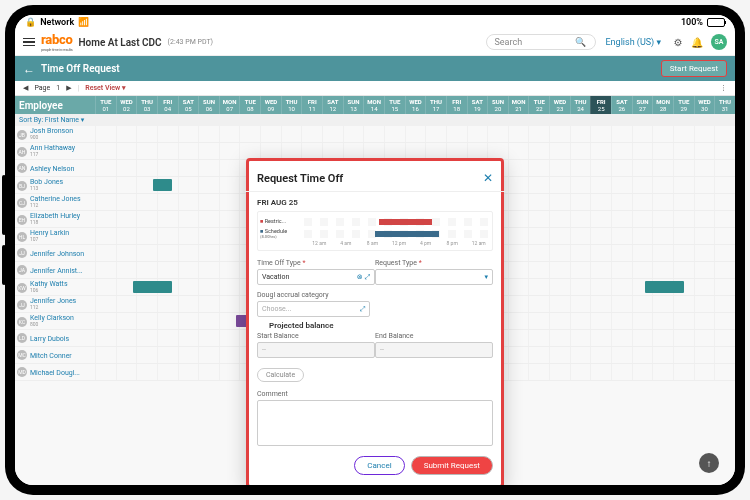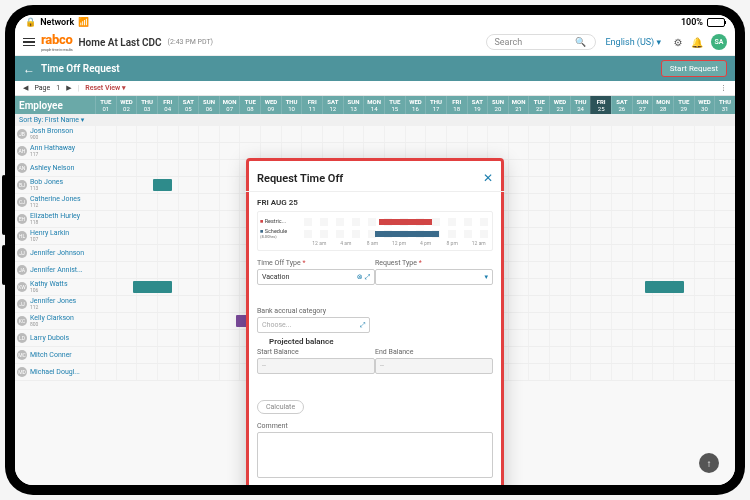--- a/index.html
+++ b/index.html
@@ -38,21 +38,21 @@
 .toolbar-spacer{flex:1}
 .gridwrap{position:relative;flex:1;overflow:hidden;background:#f8f8f8}
 .dayhead{display:flex;background:#6aa9a8;color:#fff;font-size:6px}
 .dayhead .emp-col{width:80px;flex-shrink:0;background:#6aa9a8;display:flex;align-items:center;padding-left:4px;font-size:10px;font-weight:600}
 .dayhead .day{flex:1;text-align:center;padding:2px 0;border-left:1px solid rgba(255,255,255,0.15)}
 .dayhead .day b{display:block;font-size:6px}
 .dayhead .today{background:#2d5459}
 .sortbar{background:#f0f0f0;padding:2px 4px;font-size:7px;color:#1e7fae}
 .rows{overflow-y:auto}
 .row{display:flex;border-bottom:1px solid #eee;height:17px;align-items:center}
-.row .emp-col{width:80px;flex-shrink:0;display:flex;align-items:center;gap:3px;padding-left:2px}
+.row .emp-col{width:80px;flex-shrink:0;display:flex;align-items:flex-end;gap:3px;padding-left:2px}
 .row .av{width:10px;height:10px;border-radius:50%;background:#bbb;font-size:5px;display:flex;align-items:center;justify-content:center;color:#fff}
 .row .name{font-size:7px;line-height:1;color:#1e7fae}
 .row .name small{display:block;font-size:5px;color:#999}
 .row .cells{flex:1;display:flex;position:relative;height:100%}
 .row .cell{flex:1;border-left:1px solid #f0f0f0;position:relative}
 .block-teal{position:absolute;top:2px;height:12px;background:#2e8b8b;border-radius:1px}
 .block-purple{position:absolute;top:2px;height:12px;background:#7a4a9a;border-radius:1px}
 
 
 .modal{position:absolute;top:62px;left:50%;transform:translateX(-50%);width:258px;background:#fff;border:3px solid #e24040;border-radius:4px;box-shadow:0 4px 20px rgba(0,0,0,0.2);padding:10px 8px;font-size:8px;color:#333;z-index:10}
@@ -62,21 +62,21 @@
 .modal .date-label{font-size:8px;font-weight:600;color:#333;margin-bottom:4px}
 .mini-timeline{border:1px solid #eee;border-radius:2px;padding:4px 0;margin-bottom:8px}
 .mini-row{display:flex;align-items:center;height:12px}
 .mini-row .lbl{width:46px;font-size:5.5px;color:#444;padding-left:2px;line-height:1}
 .mini-row .lbl b{font-size:4px;display:block;color:#999}
 .mini-row .bararea{flex:1;height:8px;position:relative;background:repeating-linear-gradient(to right,#f6f6f6 0,#f6f6f6 8px,#fff 8px,#fff 16px)}
 .bar-red{position:absolute;height:6px;top:1px;background:#d14545;left:40%;width:28%}
 .bar-blue{position:absolute;height:6px;top:1px;background:#3a6a8a;left:38%;width:34%}
 .time-ticks{display:flex;font-size:5px;color:#999;padding-left:48px}
 .time-ticks span{flex:1;text-align:center}
-.field-row{display:flex;margin-bottom:22px}
+.field-row{display:flex;margin-bottom:6px}
 .field{flex:1}
 .field label{font-size:7px;color:#666;display:block;margin-bottom:2px}
 .field .req::after{content:" *";color:#d14545}
 .field .input{border:1px solid #ccc;border-radius:2px;padding:3px 4px;font-size:7px;display:flex;align-items:center;justify-content:space-between;background:#fff;color:#333}
 .field .input.disabled{background:#f4f4f4;color:#aaa}
 .field .carets{color:#1e7fae;font-size:7px}
 .section-title{font-size:8px;font-weight:600;margin:4px 12px 2px;color:#333}
 .calc-btn{border:1px solid #ccc;border-radius:10px;padding:2px 8px;font-size:7px;color:#888;background:#fff;margin-top:4px}
 .comment-box{border:1px solid #ccc;border-radius:2px;height:46px;width:100%;margin-top:2px}
 .modal-footer{display:flex;justify-content:flex-end;gap:6px;margin-top:10px}
@@ -820,21 +820,21 @@
         <div class="field">
           <label class="req">Request Type</label>
           <div class="input">
             <span></span>
                 <span class="carets">▾</span>
           </div>
         </div>
       </div>
 
       <div class="field" style="width:48%">
-        <label>Bank accrual category</label>
+        <label>Dougl accrual category</label>
         <div class="input" style="color:#aaa">
           <span>Choose...</span>
               <span class="carets">⤢</span>
         </div>
       </div>
 
       <div class="section-title">Projected balance</div>
       <div class="field-row">
         <div class="field">
           <label>Start Balance</label>

